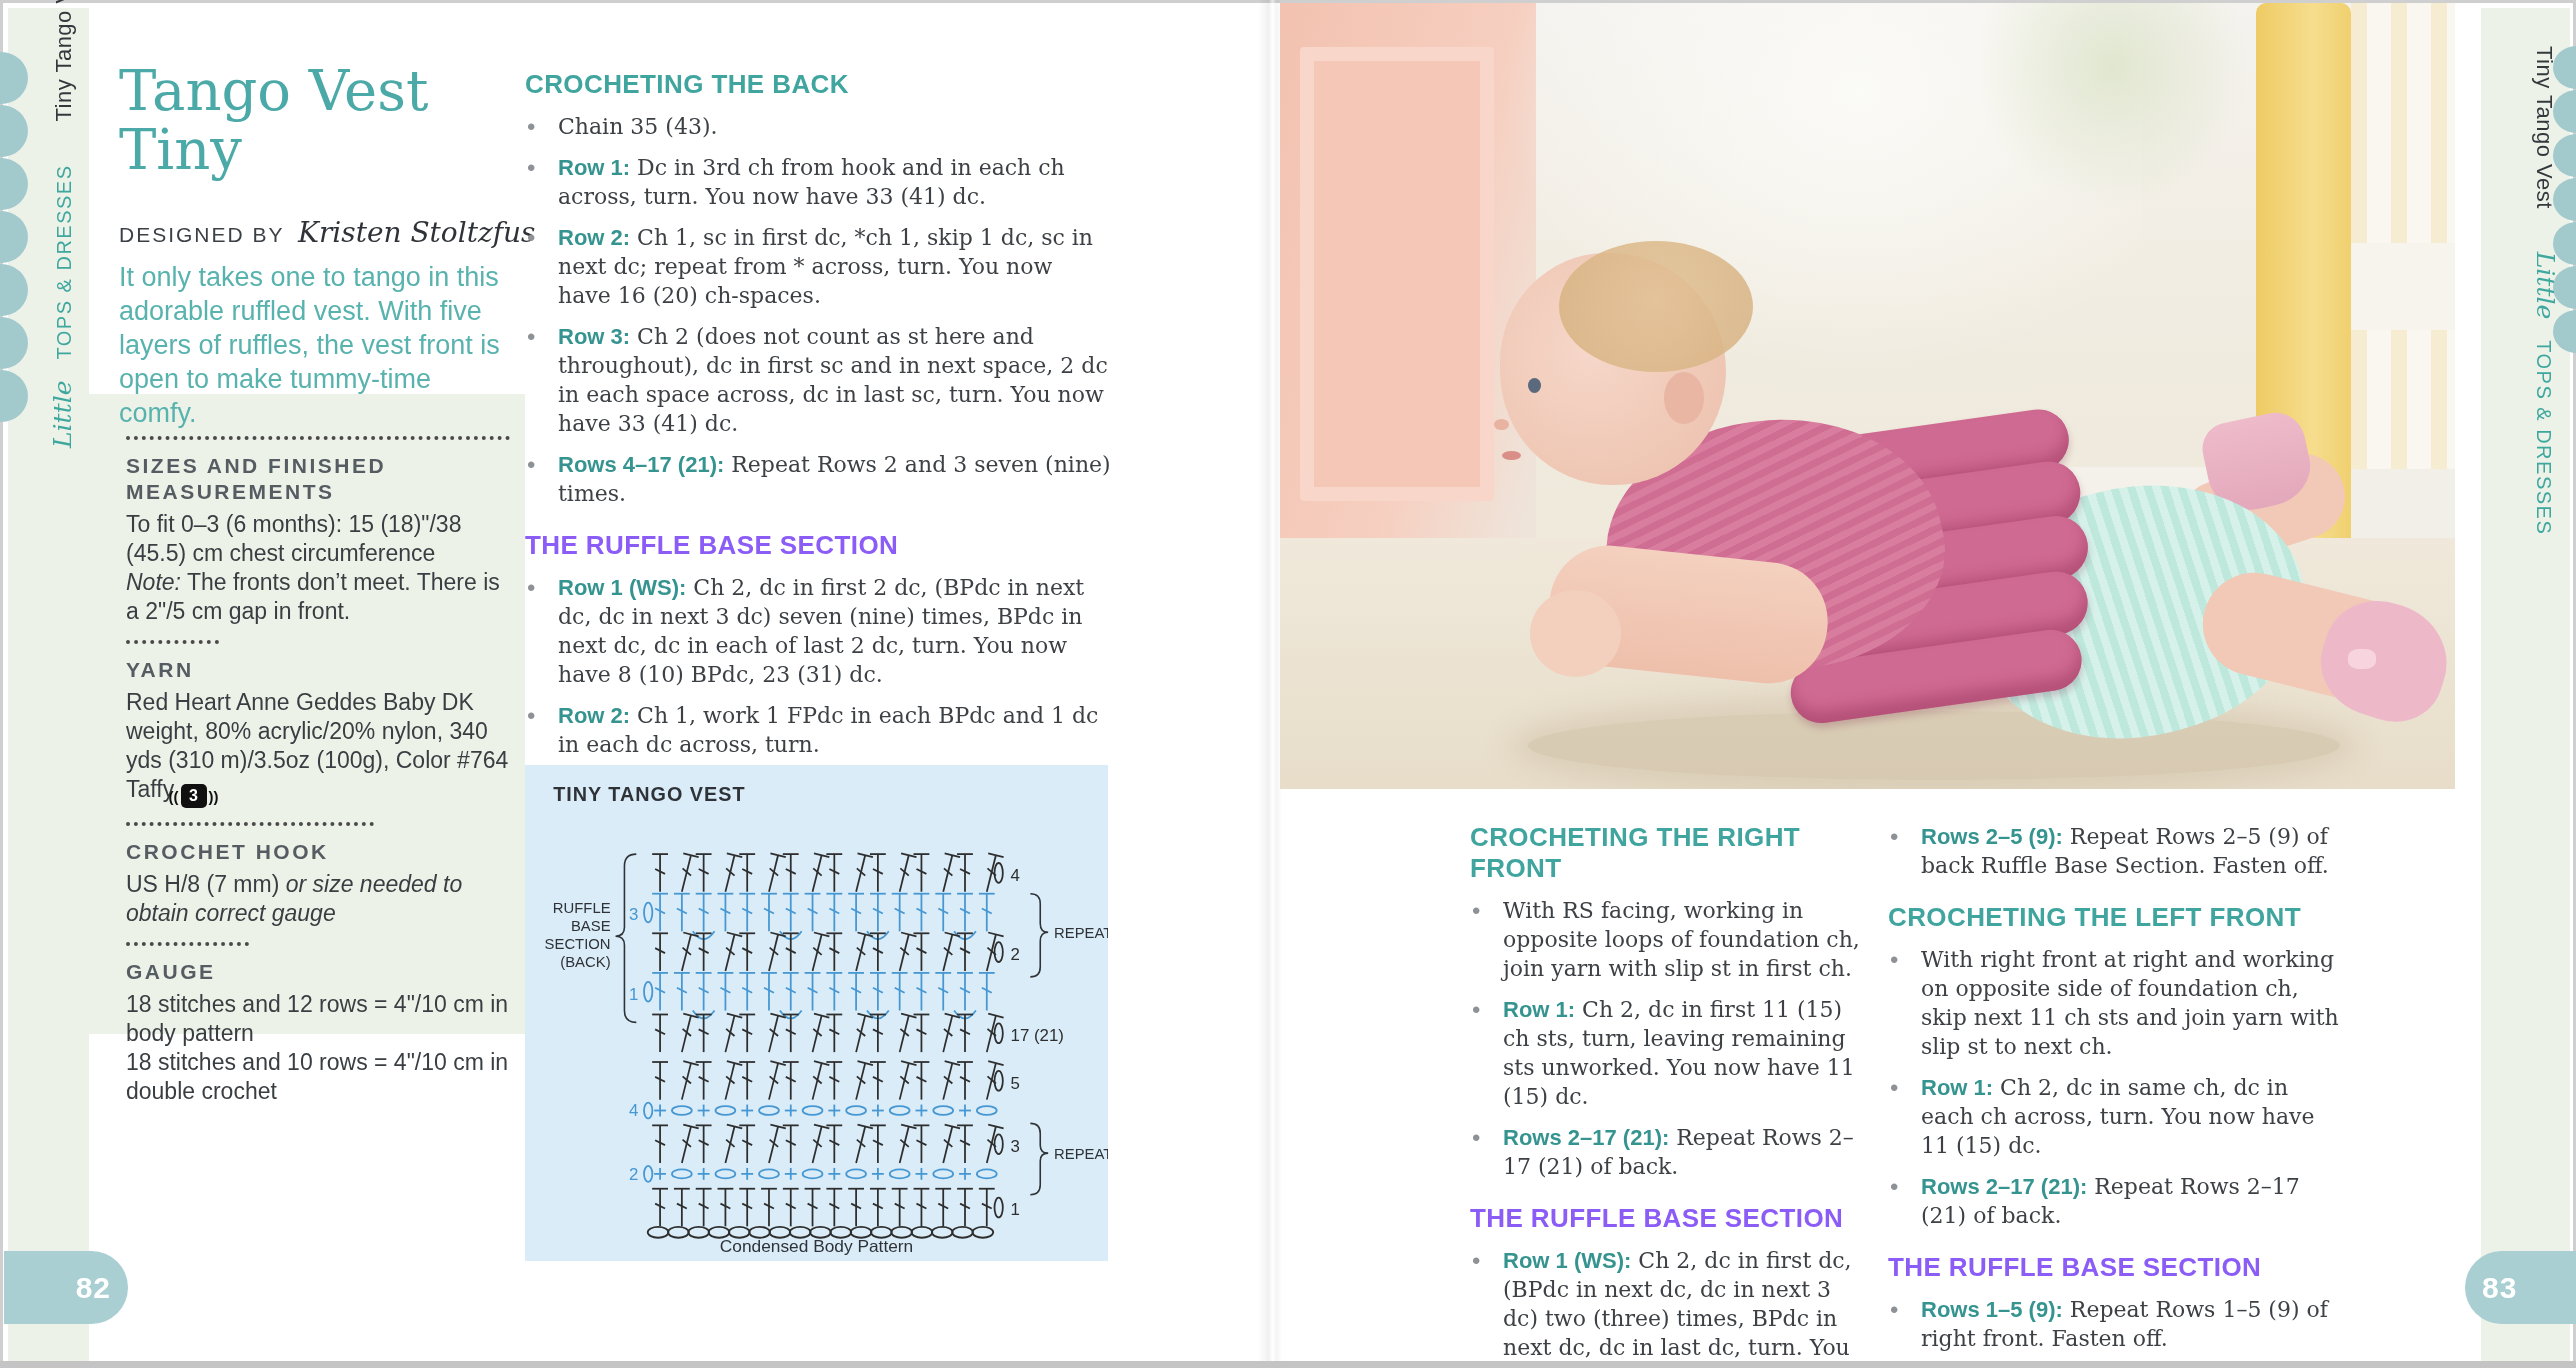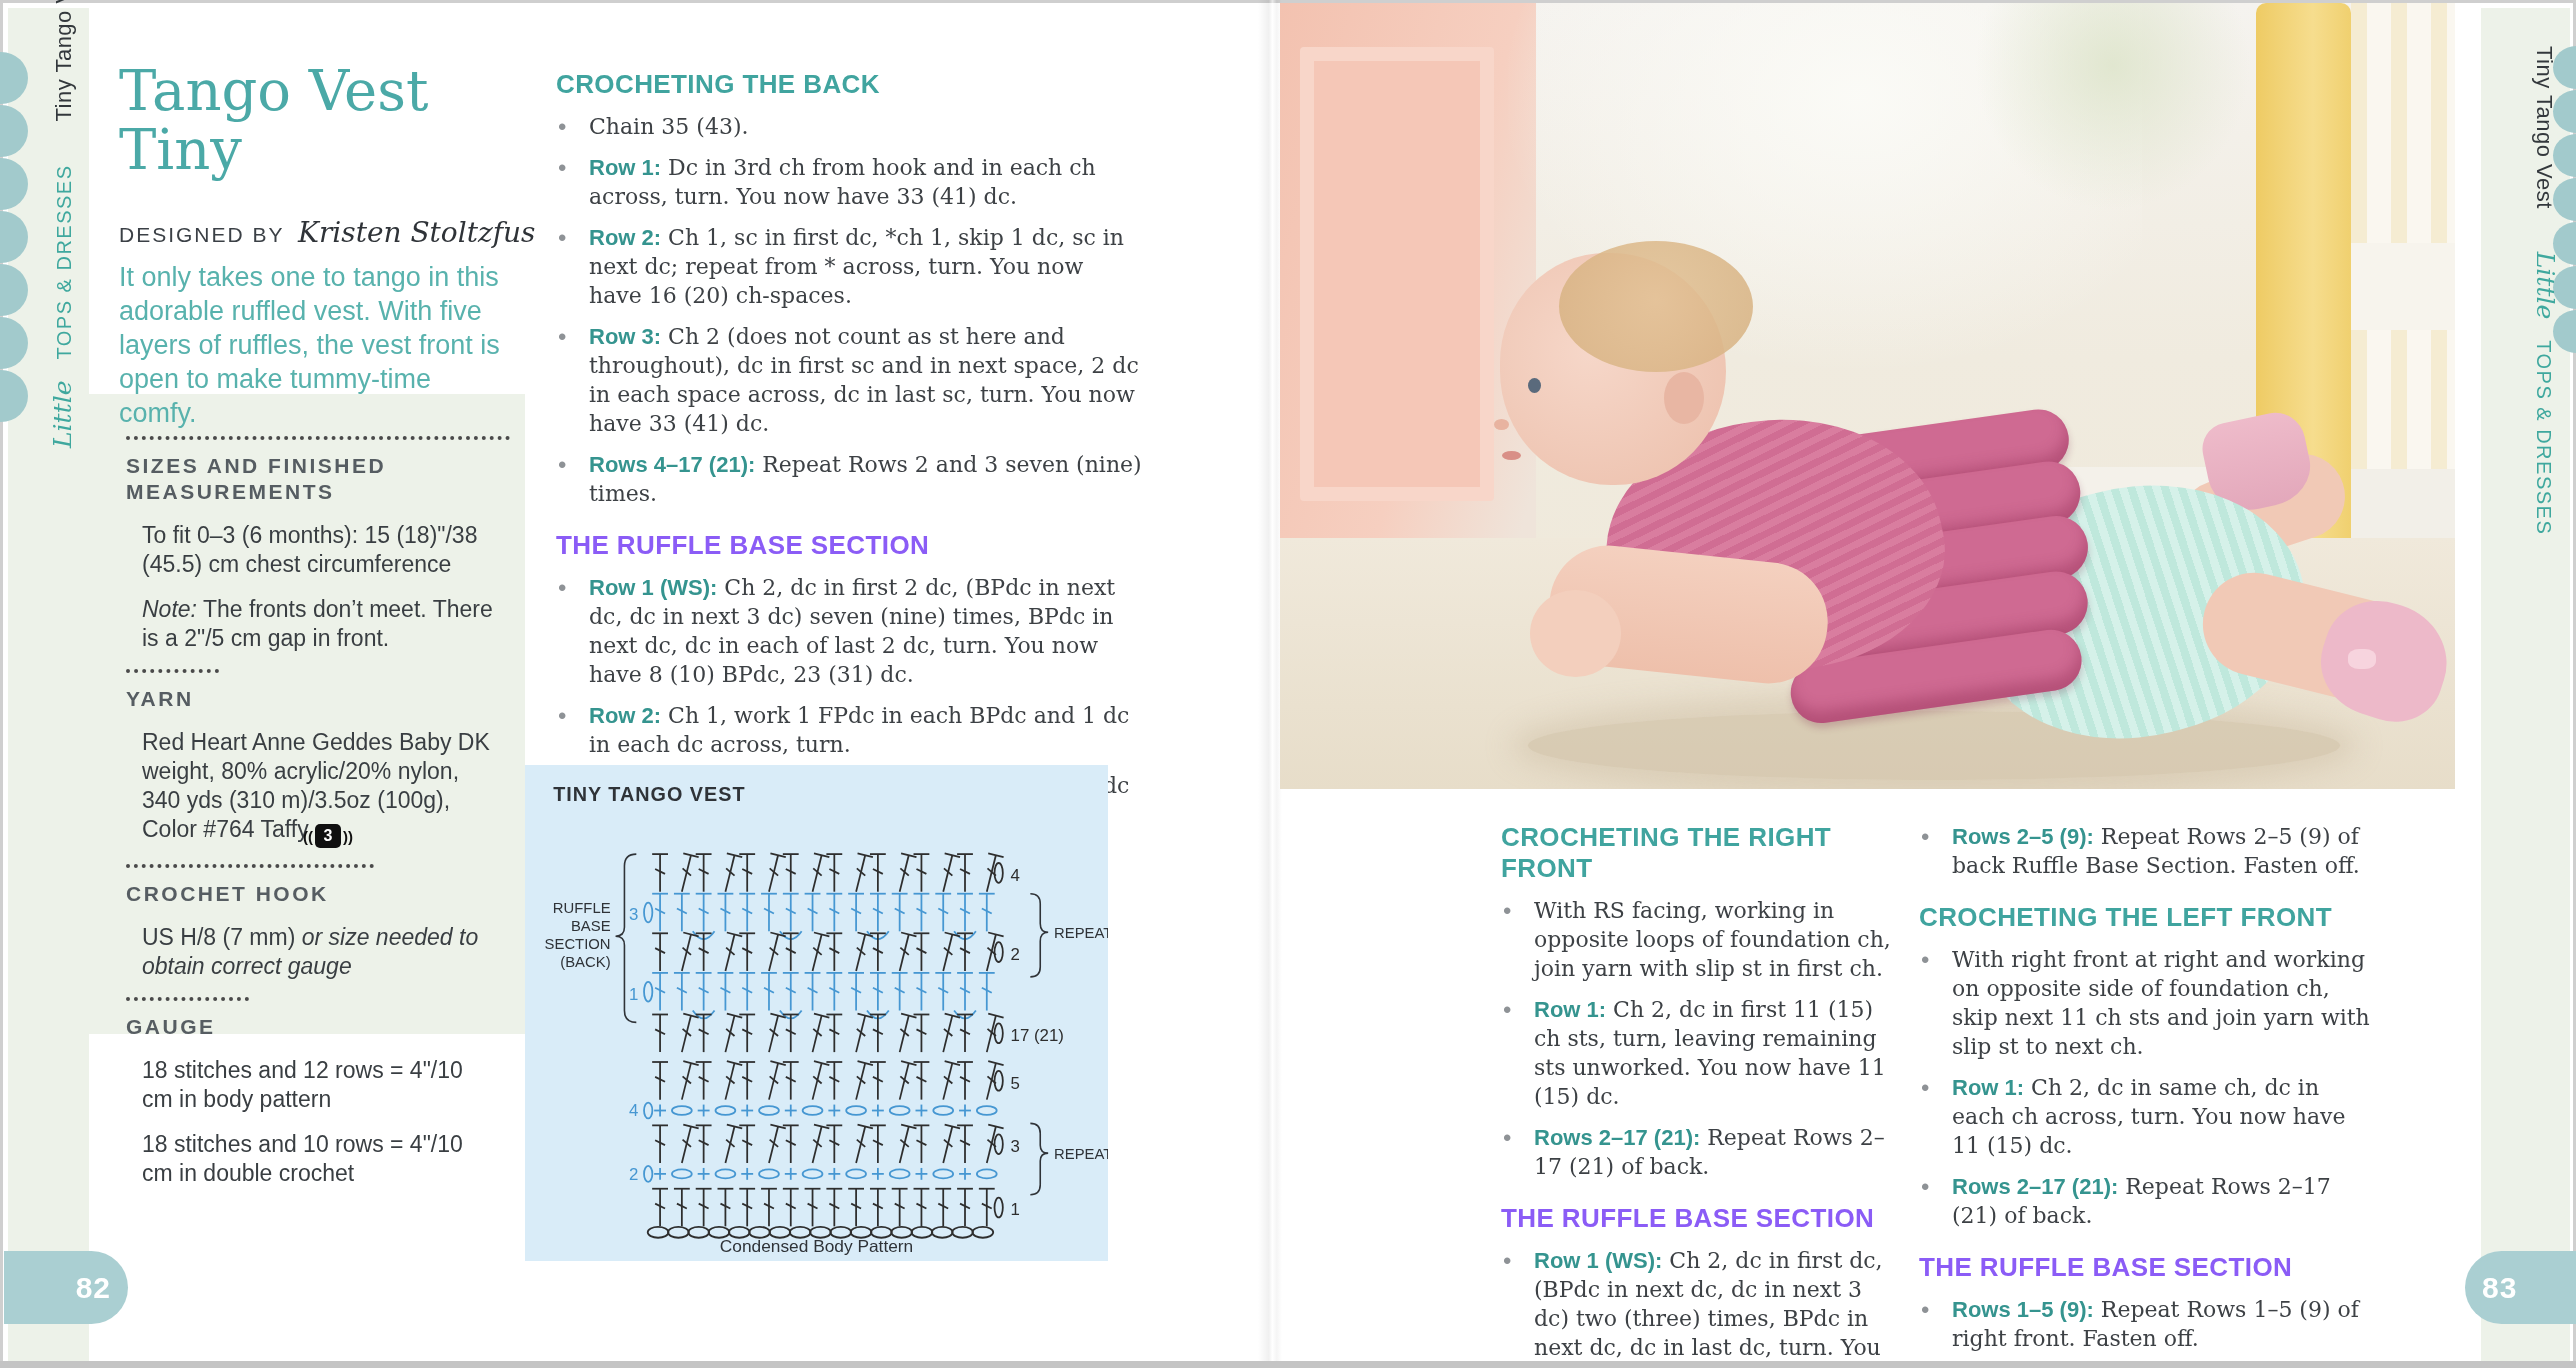--- a/index.html
+++ b/index.html
@@ -46,30 +46,30 @@
   .intro{position:absolute;left:119px;top:260px;width:396px;font-size:27px;line-height:34px;color:#58b2ad;}
   .specs{position:absolute;left:126px;top:436px;width:388px;}
   .spec{margin-bottom:14px;}
   .spec .dots{display:block;border-top:4px dotted #4a4a4a;height:4px;margin-bottom:9px;}
   .spec:nth-child(1) .dots{width:384px;}
   .spec:nth-child(2) .dots{width:93px;}
   .spec:nth-child(3) .dots{width:248px;}
   .spec:nth-child(4) .dots{width:123px;}
   .spec:nth-child(5) .dots{width:262px;}
   .slabel{font-size:21px;font-weight:bold;letter-spacing:2.5px;color:#565d62;line-height:26px;margin-bottom:5px;}
-  .sline{margin:16px;font-size:23px;line-height:29px;color:#393e42;}
+  .sline{margin:0;font-size:23px;line-height:29px;color:#393e42;}
   .sline .it{font-style:italic;}
   .skein{display:inline-block;vertical-align:-4px;background:#101010;color:#fff;
          font-size:16px;font-weight:bold;width:26px;height:24px;line-height:24px;border-radius:5px;text-align:center;position:relative;}
   .skein:before,.skein:after{color:#101010;font-size:15px;font-weight:bold;position:absolute;top:1px;}
   .skein:before{content:"((";left:-12px;}
   .skein:after{content:"))";right:-12px;}
 
   
-  .col{position:absolute;margin-left:31px;}
+  .col{position:absolute;}
   .col-mid{left:525px;top:69px;width:587px;}
   .col-r1{left:1470px;top:822px;width:400px;}
   .col-r2{left:1888px;top:822px;width:452px;}
   .chead{font-weight:bold;font-size:26px;letter-spacing:0.4px;margin:22px 0 12px;}
   .chead:first-child{margin-top:0;}
   .chead.teal{color:#40a49f;}
   .chead.dark{color:#8b5cf6;}
   .bi{position:relative;padding-left:33px;margin-bottom:12px;}
   .bdot{position:absolute;left:2px;top:1px;color:#8e9296;font-size:24px;}
   .btxt{margin:0;font-family:"DejaVu Serif",serif;font-size:22px;line-height:29px;color:#3d4145;}

